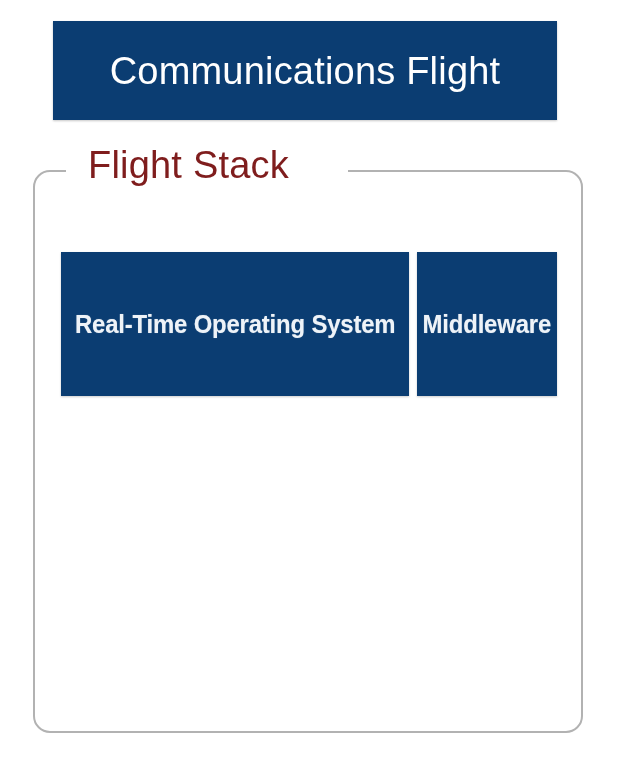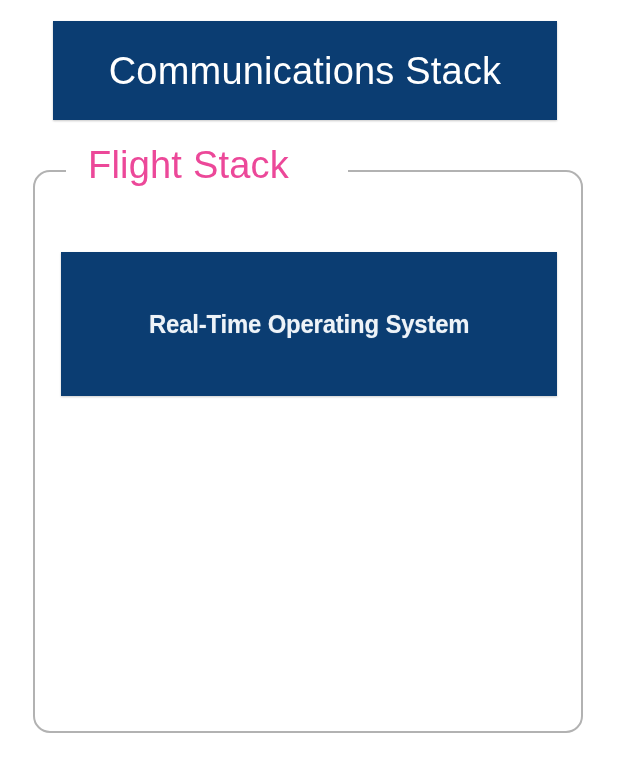--- a/index.html
+++ b/index.html
@@ -69,36 +69,36 @@
     top: 163px;
     width: 282px;
     height: 16px;
     background: #ffffff;
   }
 
   .group-legend-label {
     position: absolute;
     left: 88px;
     top: 146px;
-    color: #ec4899;
+    color: #7f1d1d;
     font-size: 38px;
     font-weight: 400;
     line-height: 1;
     letter-spacing: 0.2px;
     white-space: nowrap;
   }
 
   
   .layer-stack {
     position: absolute;
     left: 61px;
     top: 252px;
     width: 496px;
     display: flex;
-    flex-direction: column;
+    flex-direction: row;
     gap: 8px;
   }
 
   .layer-box {
     height: 144px;
     background: #0b3d72;
     display: flex;
     align-items: center;
     justify-content: center;
     box-shadow: 0 1px 2px rgba(0,0,0,0.20);
@@ -114,32 +114,35 @@
     transform: scaleX(0.92);
     text-shadow: 0 0 1px rgba(255,255,255,0.45);
   }
 </style>
 </head>
 <body>
 
 <div id="diagram-root">
 
   <div class="header-bar">
-    <span class="header-bar-label">Communications Stack</span>
+    <span class="header-bar-label">Communications Flight</span>
   </div>
 
   <div class="group-box"></div>
 
   <div class="group-legend-mask"></div>
 
   <div class="group-legend-label">Flight Stack</div>
 
   <div class="layer-stack">
 
     <div class="layer-box">
       <span class="layer-box-label">Real-Time Operating System</span>
     </div>
 
+    <div class="layer-box">
+      <span class="layer-box-label">Middleware</span>
+    </div>
 
 
   </div>
 
 </div>
 
 </body></html>

